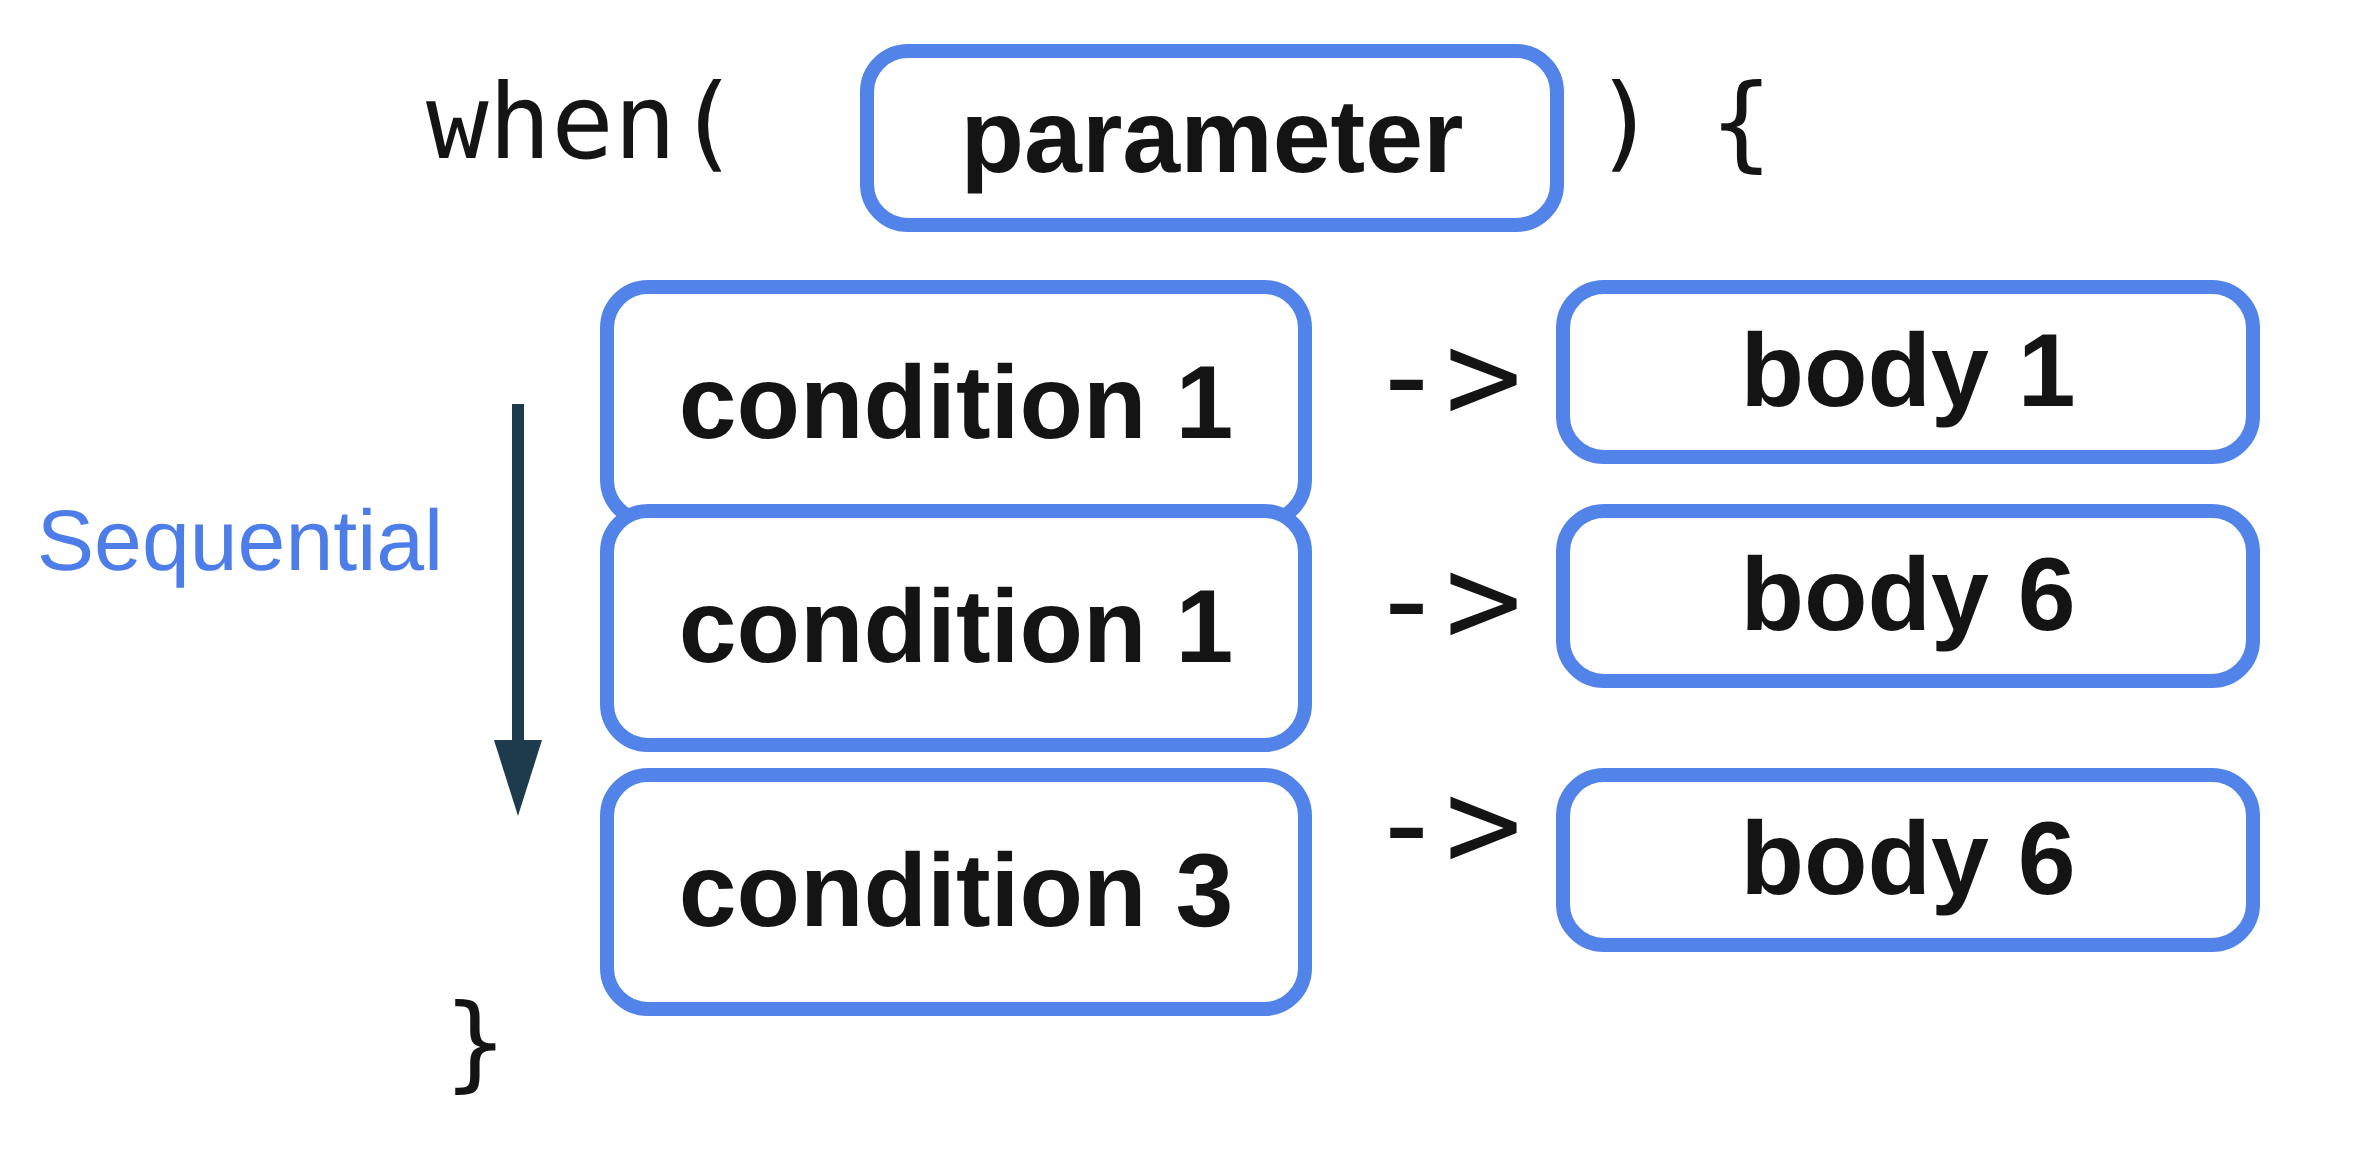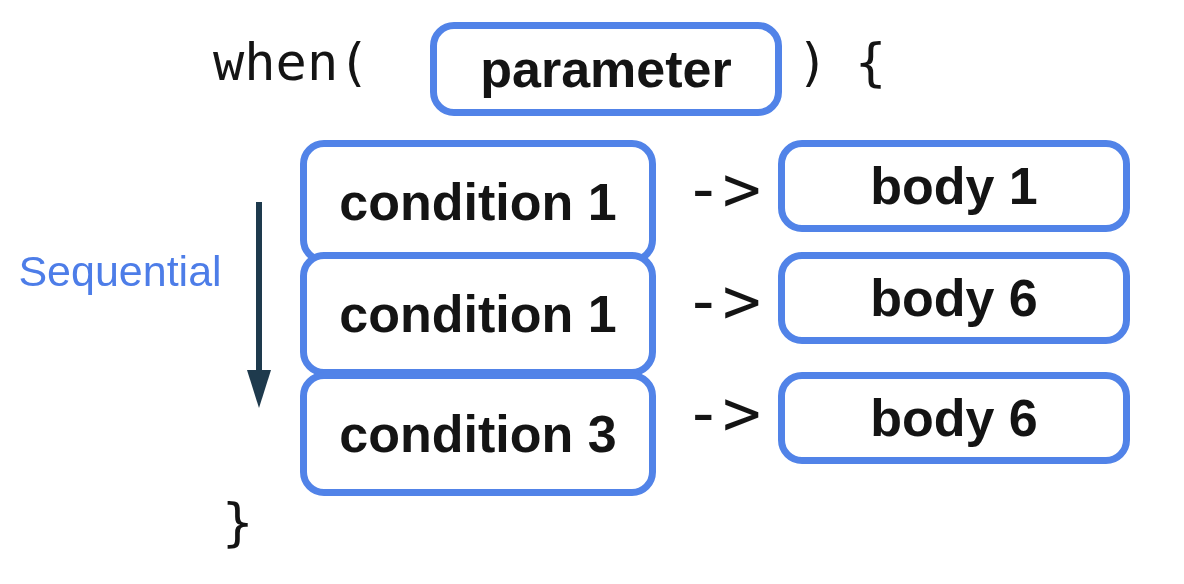--- a/index.html
+++ b/index.html
@@ -38,21 +38,21 @@
     font-weight: 600;
     color: var(--label_text, #141414);
     letter-spacing: 0px;
     white-space: nowrap;
   }
   .param-box   { left: 430px; top: 22px;  width: 352px; height: 94px; }
   .cond-box    { left: 300px; width: 356px; height: 124px; }
   .body-box    { left: 778px; width: 352px; height: 92px; }
   .row-0 { top: 140px; }
   .row-1 { top: 252px; }
-  .row-2 { top: 372px; }
+  .row-2 { top: 384px; }
   .arrow-token {
     position: absolute;
     left: 684px;
     font-family: "DejaVu Sans Mono", "Liberation Mono", monospace;
     font-size: 64px;
     line-height: 1;
     color: var(--code_text, #141414);
     white-space: pre;
   }
   .arrow-row-0 { top: 157px; }

